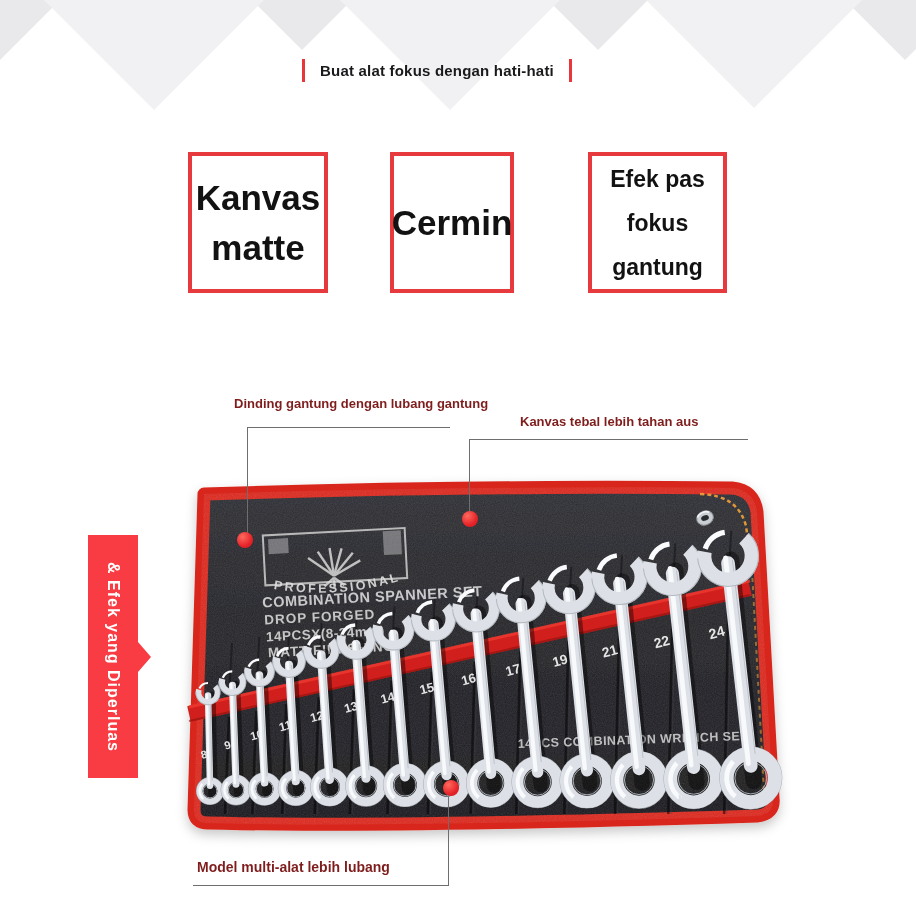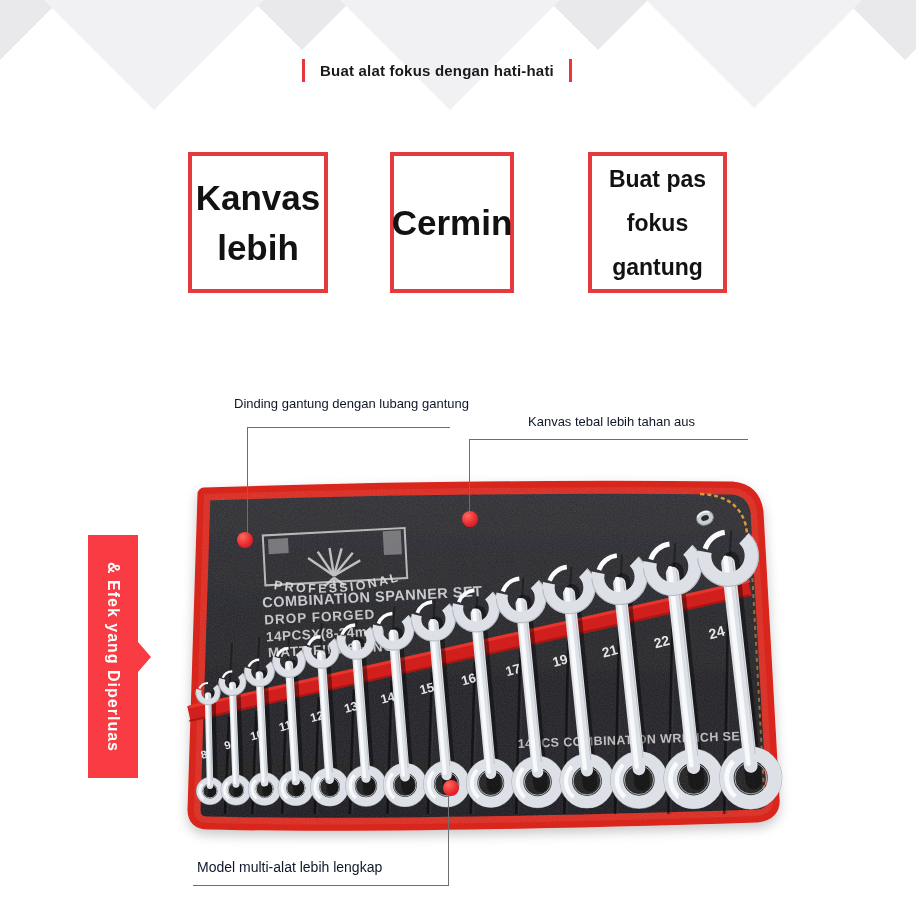--- a/index.html
+++ b/index.html
@@ -7,21 +7,21 @@
   .page{position:relative;width:916px;height:916px;background:#ffffff;overflow:hidden;}
   .diamond-bg{position:absolute;left:0;top:0;z-index:0;}
   .header{position:absolute;left:302px;top:22px;width:270px;height:25px;display:flex;align-items:center;justify-content:space-between;z-index:2;margin-top:36px;}
   .accent-bar{width:3px;height:23px;background:#e8363b;}
   .page-title{margin:0;font-size:15px;font-weight:bold;color:#1a1a1c;letter-spacing:.2px;white-space:nowrap;}
   .feature-box{position:absolute;top:152px;height:141px;box-sizing:border-box;border:4px solid #e63a3e;background:#fff;
     display:flex;flex-direction:column;align-items:center;justify-content:center;z-index:2;}
   .feature-box span{display:block;font-weight:bold;color:#121212;text-align:center;}
   .fb-1,.fb-2{font-size:35px;line-height:50px;}
   .fb-3{font-size:23px;line-height:44px;}
-  .co-label{position:absolute;font-size:13px;font-weight:normal;color:#0f172a;white-space:nowrap;z-index:5;}
+  .co-label{position:absolute;font-size:13px;font-weight:bold;color:#7f1d1d;white-space:nowrap;z-index:5;}
   .co-hline,.co-vline{position:absolute;background:#6e6e6e;z-index:5;}
   .co-hline{height:1px;}
   .co-vline{width:1px;}
   .dot{position:absolute;width:16px;height:16px;border-radius:50%;z-index:6;
     background:radial-gradient(circle at 35% 30%, #ff6a5e 0%, #e6242a 60%, #c8161c 100%);}
   .side-banner{position:absolute;left:88px;top:535px;width:50px;height:243px;background:#f93b43;z-index:4;
     display:flex;align-items:center;justify-content:center;}
   .banner-text{writing-mode:vertical-rl;color:#fff;font-weight:bold;font-size:16px;letter-spacing:1px;white-space:nowrap;}
   .banner-arrow{position:absolute;right:-13px;top:calc(50% - 15px);width:0;height:0;
     border-top:15px solid transparent;border-bottom:15px solid transparent;border-left:13px solid #f93b43;}
@@ -45,37 +45,37 @@
   </svg>
 
   <div class="header">
     <span class="accent-bar"></span>
     <h1 class="page-title">Buat alat fokus dengan hati-hati</h1>
     <span class="accent-bar"></span>
   </div>
 
   <div class="feature-box fb-1" style="left:188px;width:140px;">
     <span>Kanvas</span>
-    <span>lebih</span>
+    <span>matte</span>
   </div>
   <div class="feature-box fb-2" style="left:390px;width:124px;">
     <span>Cermin</span>
   </div>
   <div class="feature-box fb-3" style="left:588px;width:139px;">
-    <span>Buat pas</span>
+    <span>Efek pas</span>
     <span>fokus</span>
     <span>gantung</span>
   </div>
 
   <div class="co-label" style="left:234px;top:396px;">Dinding gantung dengan lubang gantung</div>
   <div class="co-hline" style="left:247px;top:427px;width:203px;"></div>
   <div class="co-vline" style="left:247px;top:427px;height:106px;"></div>
   <div class="dot" style="left:237px;top:532px;"></div>
 
-  <div class="co-label" style="left:520px;top:414px;margin-left:8px;">Kanvas tebal lebih tahan aus</div>
+  <div class="co-label" style="left:520px;top:414px;">Kanvas tebal lebih tahan aus</div>
   <div class="co-hline" style="left:469px;top:439px;width:279px;"></div>
   <div class="co-vline" style="left:469px;top:439px;height:73px;"></div>
   <div class="dot" style="left:462px;top:511px;"></div>
 
   <div class="side-banner">
     <span class="banner-arrow"></span>
     <span class="banner-text">&amp; Efek yang Diperluas</span>
   </div>
 
   <svg class="product-svg" width="916" height="916" viewBox="0 0 916 916">
@@ -382,15 +382,15 @@
     <g transform="rotate(-20 705 518)">
       <ellipse cx="705" cy="518" rx="8.5" ry="7" fill="#c9ced3" stroke="#8d9298" stroke-width="1"></ellipse>
       <ellipse cx="705" cy="518" rx="4" ry="2.6" fill="#2a2c30"></ellipse>
       <path d="M698,515 A8,6 0 0 1 711,514" fill="none" stroke="#f2f4f6" stroke-width="1.6"></path>
     </g>
   </svg>
 
   <div class="dot" style="left:443px;top:780px;"></div>
   <div class="co-vline" style="left:448px;top:797px;height:88px;"></div>
   <div class="co-hline" style="left:193px;top:885px;width:256px;"></div>
-  <div class="co-label model-label" style="left:197px;top:859px;">Model multi-alat lebih lengkap</div>
+  <div class="co-label model-label" style="left:197px;top:859px;">Model multi-alat lebih lubang</div>
 
 </div>
 
 </body></html>

